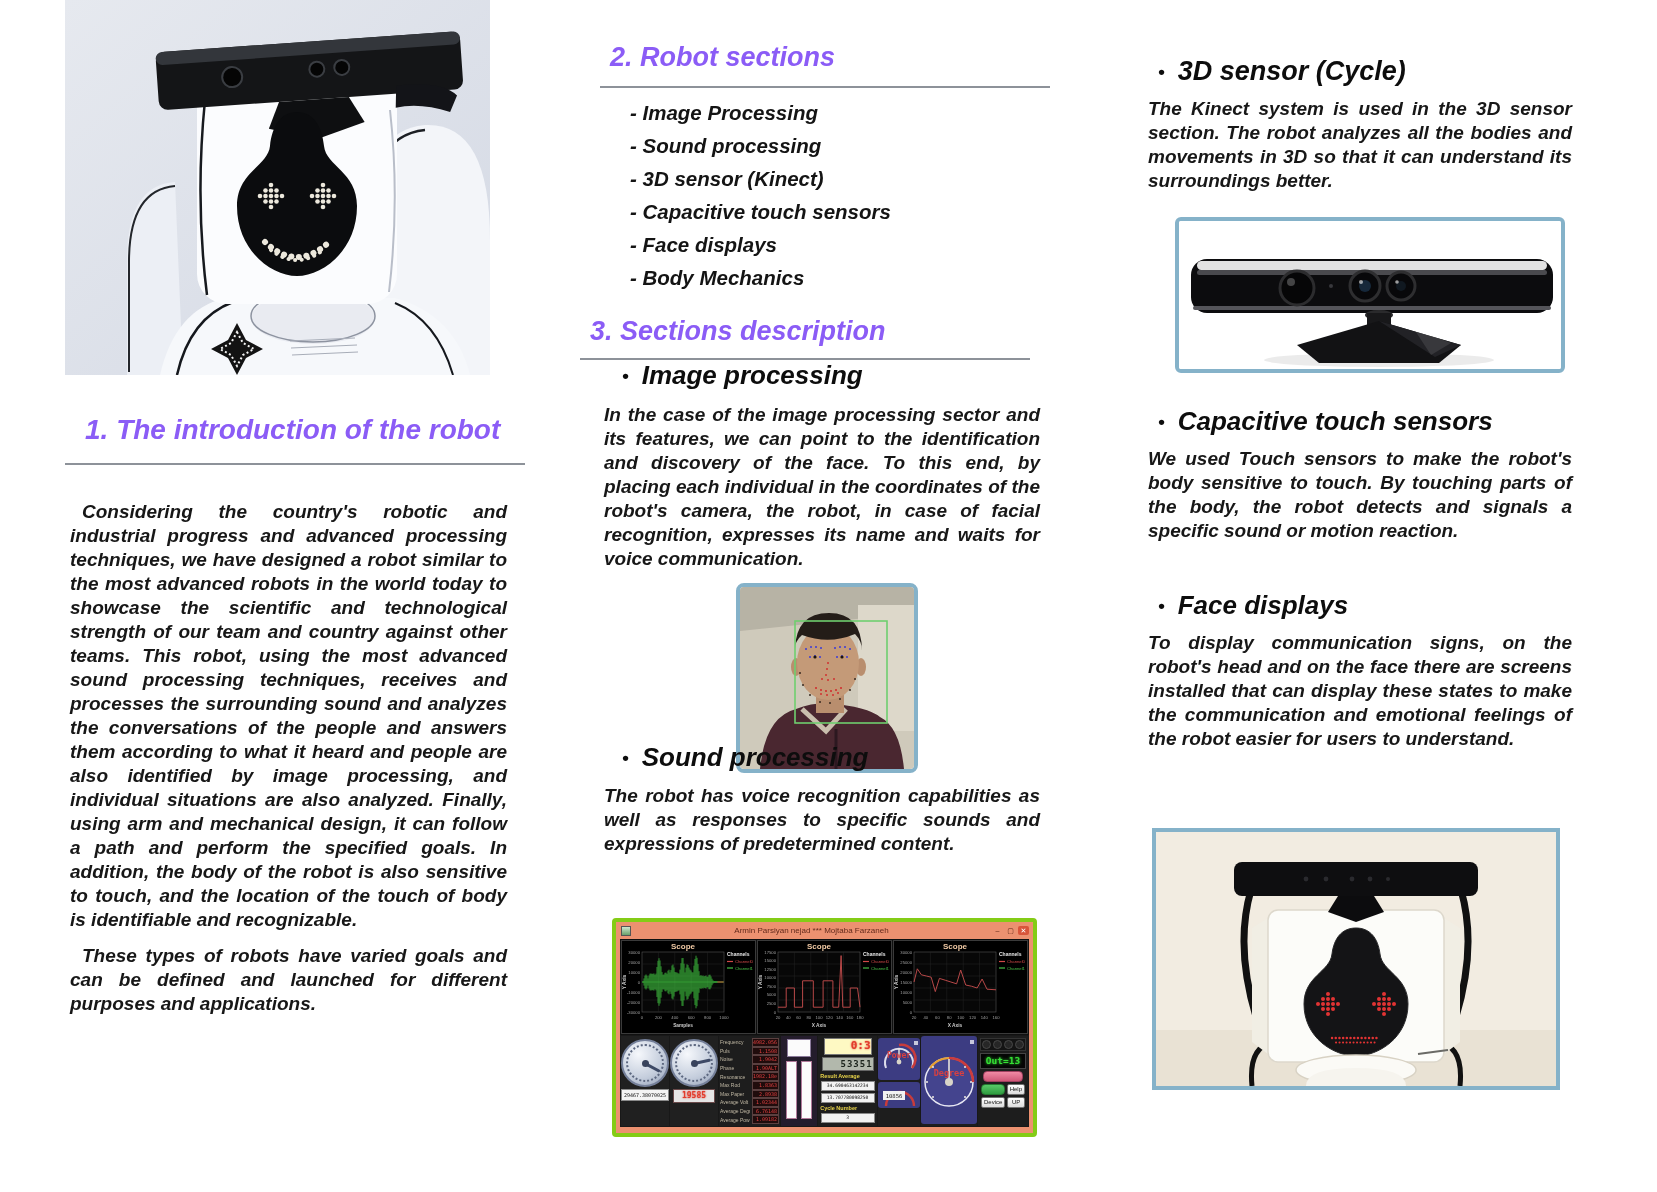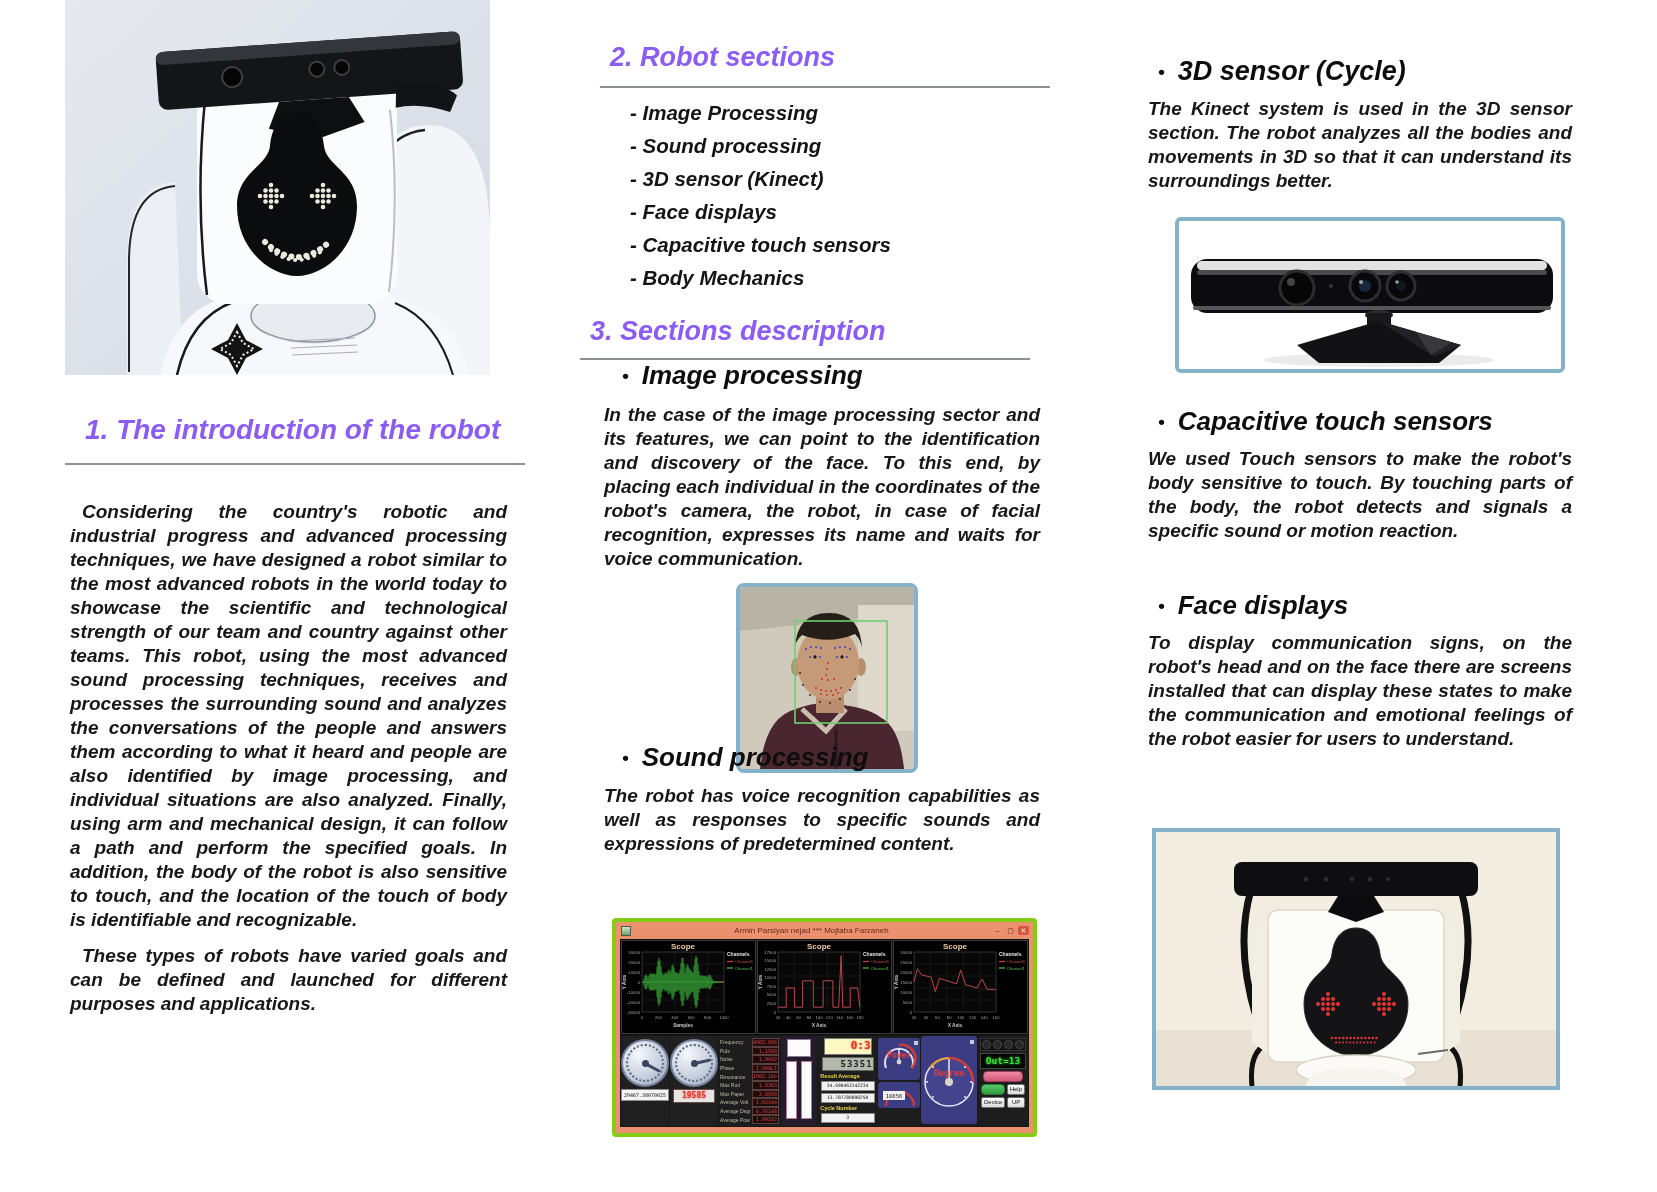--- a/index.html
+++ b/index.html
@@ -202,22 +202,22 @@
   <div class="para" id="left-text">
     <p>Considering the country's robotic and industrial progress and advanced processing techniques, we have designed a robot similar to the most advanced robots in the world today to showcase the scientific and technological strength of our team and country against other teams. This robot, using the most advanced sound processing techniques, receives and processes the surrounding sound and analyzes the conversations of the people and answers them according to what it heard and people are also identified by image processing, and individual situations are also analyzed. Finally, using arm and mechanical design, it can follow a path and perform the specified goals. In addition, the body of the robot is also sensitive to touch, and the location of the touch of body is identifiable and recognizable.</p>
     <p>These types of robots have varied goals and can be defined and launched for different purposes and applications.</p>
   </div>
 
   <h2 class="h-blue rule" id="h-sections">2. Robot  sections</h2>
   <ul id="sections-list">
       <li>- Image Processing</li>
       <li>- Sound processing</li>
       <li>- 3D sensor (Kinect)</li>
+      <li>- Capacitive touch sensors</li>
       <li>- Face displays</li>
-      <li>- Capacitive touch sensors</li>
       <li>- Body Mechanics</li>
     </ul>
 
   <h2 class="h-blue rule" id="h-desc">3. Sections description</h2>
 
   <h3 class="bullet-head" id="bh-image">
     <span class="dot">•</span>
     <span>Image processing</span>
   </h3>
   <p class="para" id="p-image">In the case of the image processing sector and its features, we can point to the identification and discovery of the face. To this end, by placing each individual in the coordinates of the robot's camera, the robot, in case of facial recognition, expresses its name and waits for voice communication.</p>

